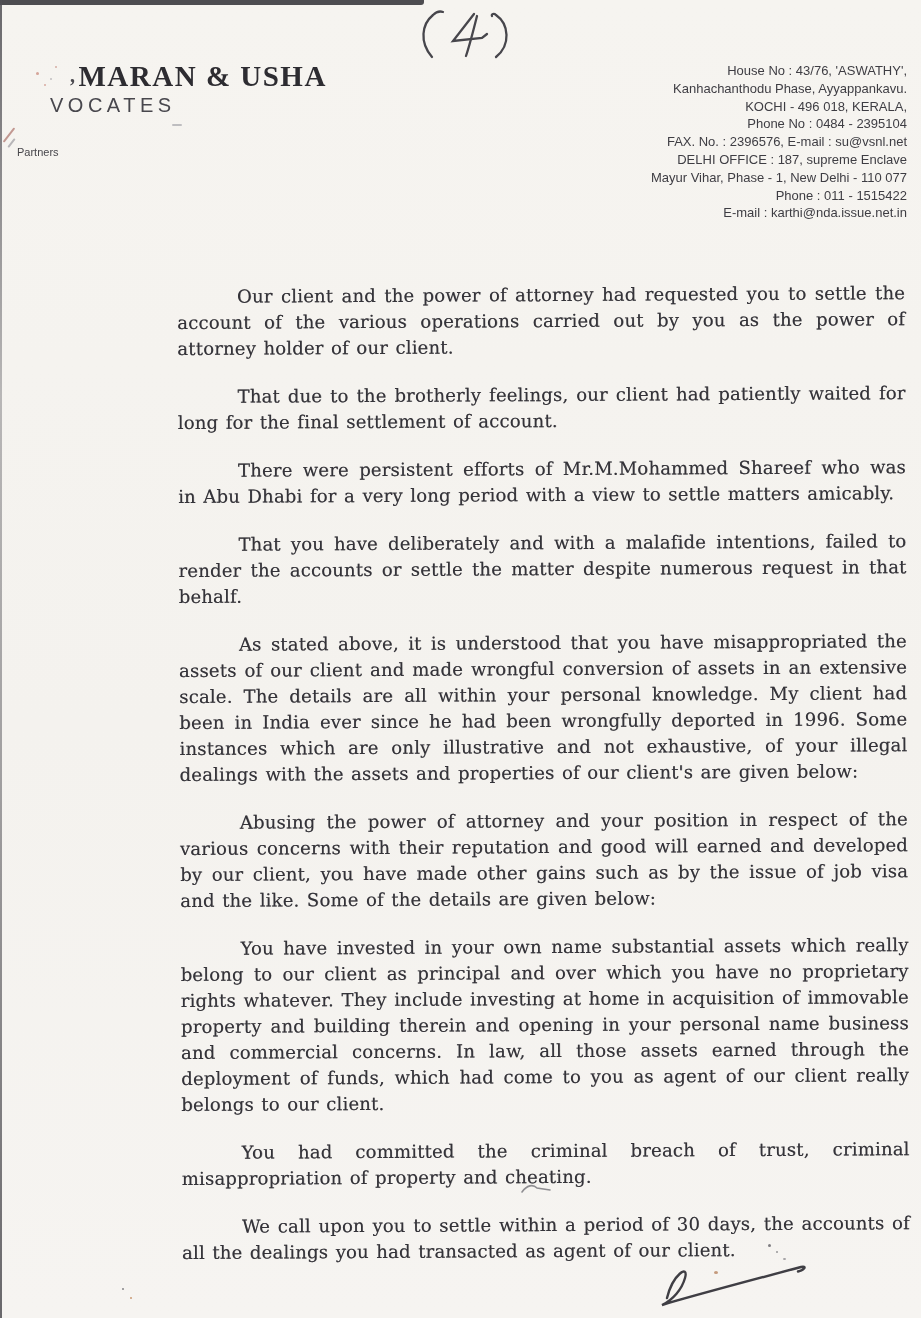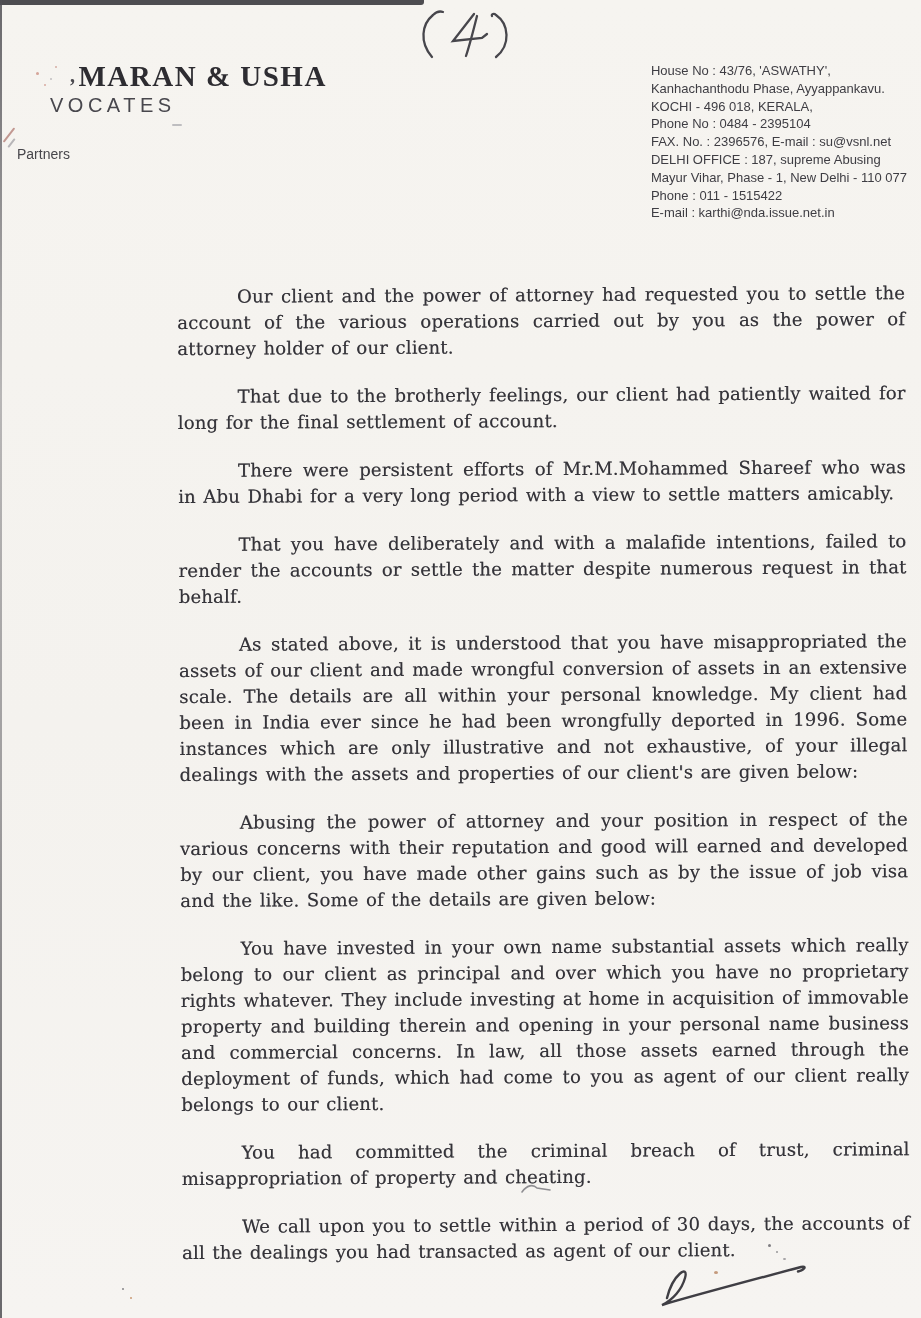--- a/index.html
+++ b/index.html
@@ -29,27 +29,27 @@
     position:absolute; left:70px; top:60px;
     font-family:"Liberation Serif", serif; font-weight:bold;
     font-size:29px; letter-spacing:1.5px; color:#2d2c31;
     white-space:nowrap;
   }
   .firm-name .cut-mark { font-size:20px; color:#4a494f; vertical-align:4px; margin-right:2px; }
   .firm-sub {
     position:absolute; left:50px; top:94px;
     font-size:20px; letter-spacing:4.5px; color:#48474d; white-space:nowrap;
   }
-  .partners-label { position:absolute; left:17px; top:146px; font-size:14px; color:#47464b; }
+  .partners-label { position:absolute; left:17px; top:146px; font-size:11px; color:#47464b; }
   .partners { position:absolute; left:17px; top:184px; font-size:14.5px; color:#413f45; }
   .partner-row { display:flex; line-height:22px; }
   .partner-name { width:246px; }
   .address {
     position:absolute; right:14px; top:62px;
-    font-size:13px; line-height:17.8px; color:#3e3d43;
+    text-align:right; font-size:13px; line-height:17.8px; color:#3e3d43;
     white-space:nowrap;
   }
   
   .pagenum-svg { position:absolute; left:405px; top:5px; }
   
   .body-text {
     position:absolute; left:177px; top:284px; width:728px;
     font-family:"DejaVu Serif", serif;
     font-size:18px; line-height:26px; letter-spacing:0.2px; word-spacing:1.5px;
     text-align:justify; color:#343339;
@@ -100,21 +100,21 @@
 
   <div class="partners-label">Partners</div>
 
 
   <div class="address">
     <div>House No : 43/76, 'ASWATHY',</div>
     <div>Kanhachanthodu Phase, Ayyappankavu.</div>
     <div>KOCHI - 496 018, KERALA,</div>
     <div>Phone No : 0484 - 2395104</div>
     <div>FAX. No. : 2396576, E-mail : su@vsnl.net</div>
-    <div>DELHI OFFICE : 187, supreme Abusing</div>
+    <div>DELHI OFFICE : 187, supreme Enclave</div>
     <div>Mayur Vihar, Phase - 1, New Delhi - 110 077</div>
     <div>Phone : 011 - 1515422</div>
     <div>E-mail : karthi@nda.issue.net.in</div>
   </div>
 
   <div class="body-text">
     <p>Our client and the power of attorney had requested you to settle the account of the various operations carried out by you as the power of attorney holder of our client.</p>
     <p>That due to the brotherly feelings, our client had patiently waited for long for the final settlement of account.</p>
     <p>There were persistent efforts of Mr.M.Mohammed Shareef who was in Abu Dhabi for a very long period with a view to settle matters amicably.</p>
     <p>That you have deliberately and with a malafide intentions, failed to render the accounts or settle the matter despite numerous request in that behalf.</p>

